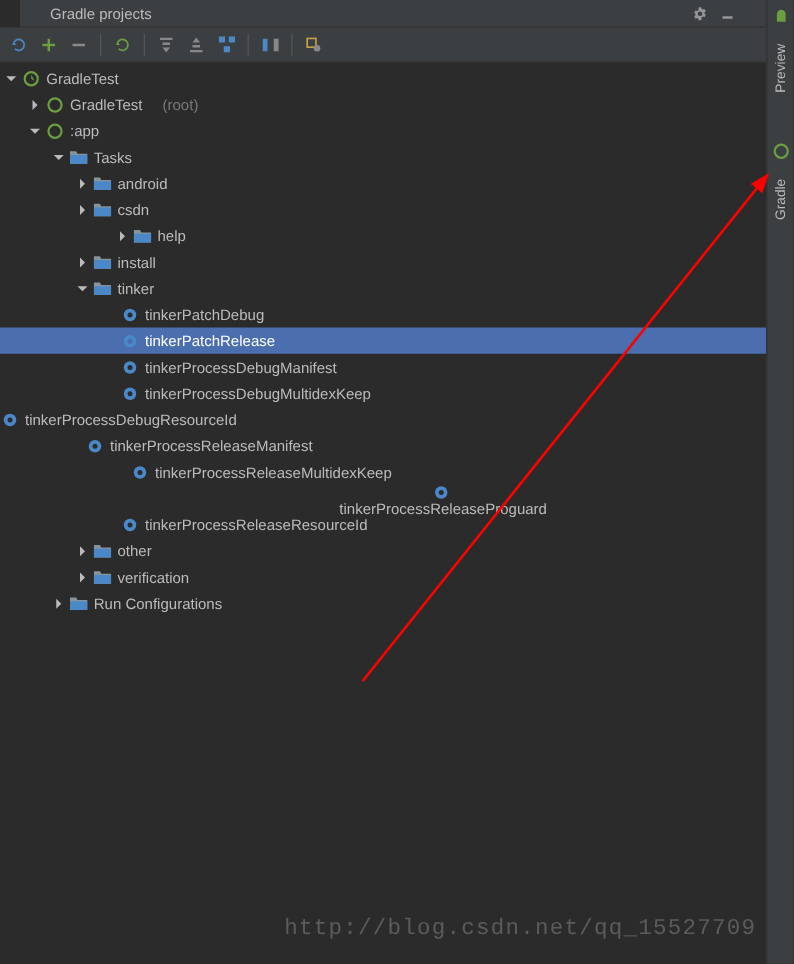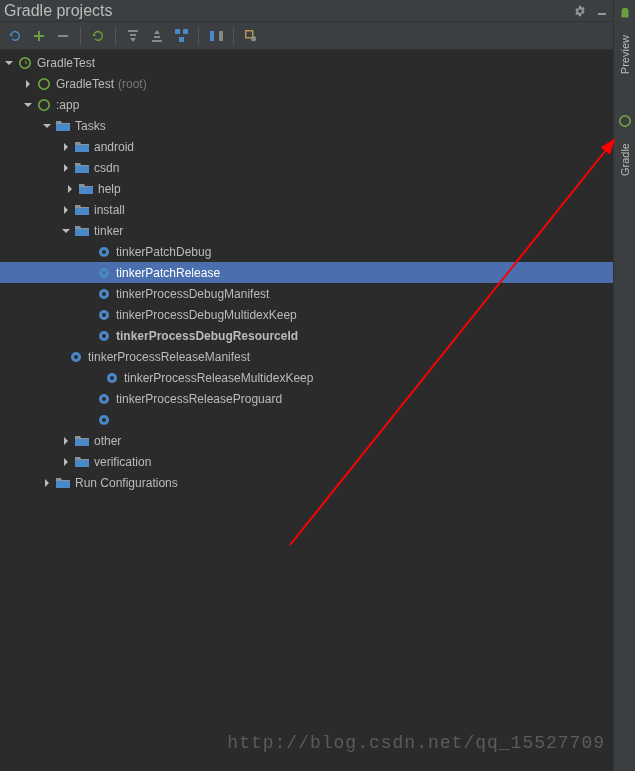--- a/index.html
+++ b/index.html
@@ -44,23 +44,24 @@
       display: flex;
       align-items: center;
       gap: 4px;
     }
     .titlebar {
       height: 22px;
       background: #3c3f41;
       border-bottom: 1px solid #323232;
       display: flex;
       align-items: center;
-      padding: 0 4px;
+      padding: 0 24px;
       color: #bbbbbb;
-      font-size: 16px;
+      font-size: 12px;
+      margin-left: 16px;
     }
     .titlebar-title { flex: 1; }
     .titlebar-icons { display: flex; gap: 8px; align-items: center; }
     .titlebar-icon { width: 14px; height: 14px; opacity: 0.7; cursor: pointer; display:flex; align-items:center; justify-content:center; }
     .toolbar {
       height: 28px;
       background: #3c3f41;
       border-bottom: 1px solid #323232;
       display: flex;
       align-items: center;
@@ -108,21 +109,21 @@
     }
     .arrow svg { fill: #bbbbbb; }
     .tree-icon {
       width: 16px;
       height: 16px;
       margin-right: 4px;
       display: flex;
       align-items: center;
       justify-content: center;
     }
-    .root-suffix { color: #787878; margin-left: 4px; }
+    .root-suffix { color: #787878; margin-left: 16px; }
     .watermark {
       position: absolute;
       bottom: 18px;
       right: 30px;
       font-size: 18px;
       font-family: "Courier New", monospace;
       color: rgba(180,180,180,0.35);
       letter-spacing: 1px;
       pointer-events: none;
     }
@@ -300,21 +301,21 @@
             </svg>
           </span>
         <span class="tree-icon">
             <svg width="14" height="12" viewBox="0 0 14 12">
               <path fill="#87939a" d="M0 1h5l1 2h8v8H0z"></path>
               <path fill="#4a88c7" d="M0 4h14v7H0z"></path>
             </svg>
           </span>
         <span>csdn</span>
       </div>
-      <div class="tree-row" style="padding-left: 62px;">
+      <div class="tree-row" style="padding-left: 90px;">
         <span class="arrow">
             <svg width="10" height="10" viewBox="0 0 10 10">
               <path d="M3 1l4 4-4 4z"></path>
             </svg>
           </span>
         <span class="tree-icon">
             <svg width="14" height="12" viewBox="0 0 14 12">
               <path fill="#87939a" d="M0 1h5l1 2h8v8H0z"></path>
               <path fill="#4a88c7" d="M0 4h14v7H0z"></path>
             </svg>
@@ -379,21 +380,21 @@
       </div>
       <div class="tree-row" style="padding-left: 96px;">
         <span class="tree-icon">
             <svg width="12" height="12" viewBox="0 0 12 12">
               <circle cx="6" cy="6" r="5" fill="#4a88c7"></circle>
               <circle cx="6" cy="6" r="2" fill="#2b2b2b"></circle>
             </svg>
           </span>
         <span>tinkerProcessDebugMultidexKeep</span>
       </div>
-      <div class="tree-row" style="padding-left: 96px; font-weight: bold;">
+      <div class="tree-row" style="">
         <span class="tree-icon">
             <svg width="12" height="12" viewBox="0 0 12 12">
               <circle cx="6" cy="6" r="5" fill="#4a88c7"></circle>
               <circle cx="6" cy="6" r="2" fill="#2b2b2b"></circle>
             </svg>
           </span>
         <span>tinkerProcessDebugResourceId</span>
       </div>
       <div class="tree-row" style="padding-left: 68px;">
         <span class="tree-icon">
@@ -406,36 +407,37 @@
       </div>
       <div class="tree-row" style="padding-left: 104px;">
         <span class="tree-icon">
             <svg width="12" height="12" viewBox="0 0 12 12">
               <circle cx="6" cy="6" r="5" fill="#4a88c7"></circle>
               <circle cx="6" cy="6" r="2" fill="#2b2b2b"></circle>
             </svg>
           </span>
         <span>tinkerProcessReleaseMultidexKeep</span>
       </div>
+      <div class="tree-row" style="padding-left: 96px; flex-direction: column;">
+        <span class="tree-icon">
+            <svg width="12" height="12" viewBox="0 0 12 12">
+              <circle cx="6" cy="6" r="5" fill="#4a88c7"></circle>
+              <circle cx="6" cy="6" r="2" fill="#2b2b2b"></circle>
+            </svg>
+          </span>
+        <span>tinkerProcessReleaseProguard</span>
+      </div>
       <div class="tree-row" style="padding-left: 96px;">
         <span class="tree-icon">
             <svg width="12" height="12" viewBox="0 0 12 12">
               <circle cx="6" cy="6" r="5" fill="#4a88c7"></circle>
               <circle cx="6" cy="6" r="2" fill="#2b2b2b"></circle>
             </svg>
           </span>
-        <span>tinkerProcessReleaseProguard</span>
-      </div>
-      <div class="tree-row" style="padding-left: 96px;">
-        <span class="tree-icon">
-            <svg width="12" height="12" viewBox="0 0 12 12">
-              <circle cx="6" cy="6" r="5" fill="#4a88c7"></circle>
-              <circle cx="6" cy="6" r="2" fill="#2b2b2b"></circle>
-            </svg>
-          </span>
+        <span>tinkerProcessReleaseResourceId</span>
       </div>
 
       <div class="tree-row" style="padding-left: 58px;">
         <span class="arrow">
             <svg width="10" height="10" viewBox="0 0 10 10">
               <path d="M3 1l4 4-4 4z"></path>
             </svg>
           </span>
         <span class="tree-icon">
             <svg width="14" height="12" viewBox="0 0 14 12">

